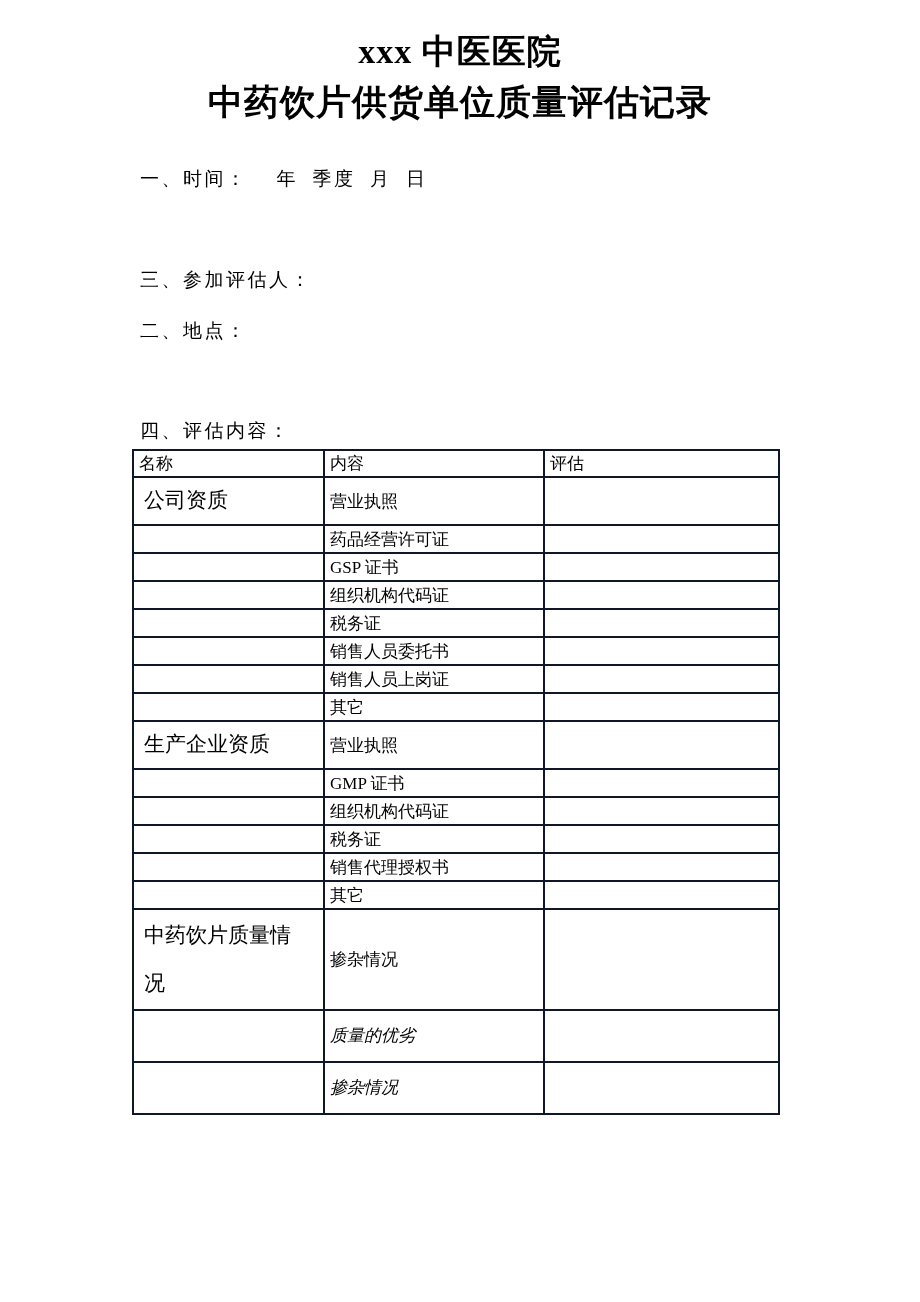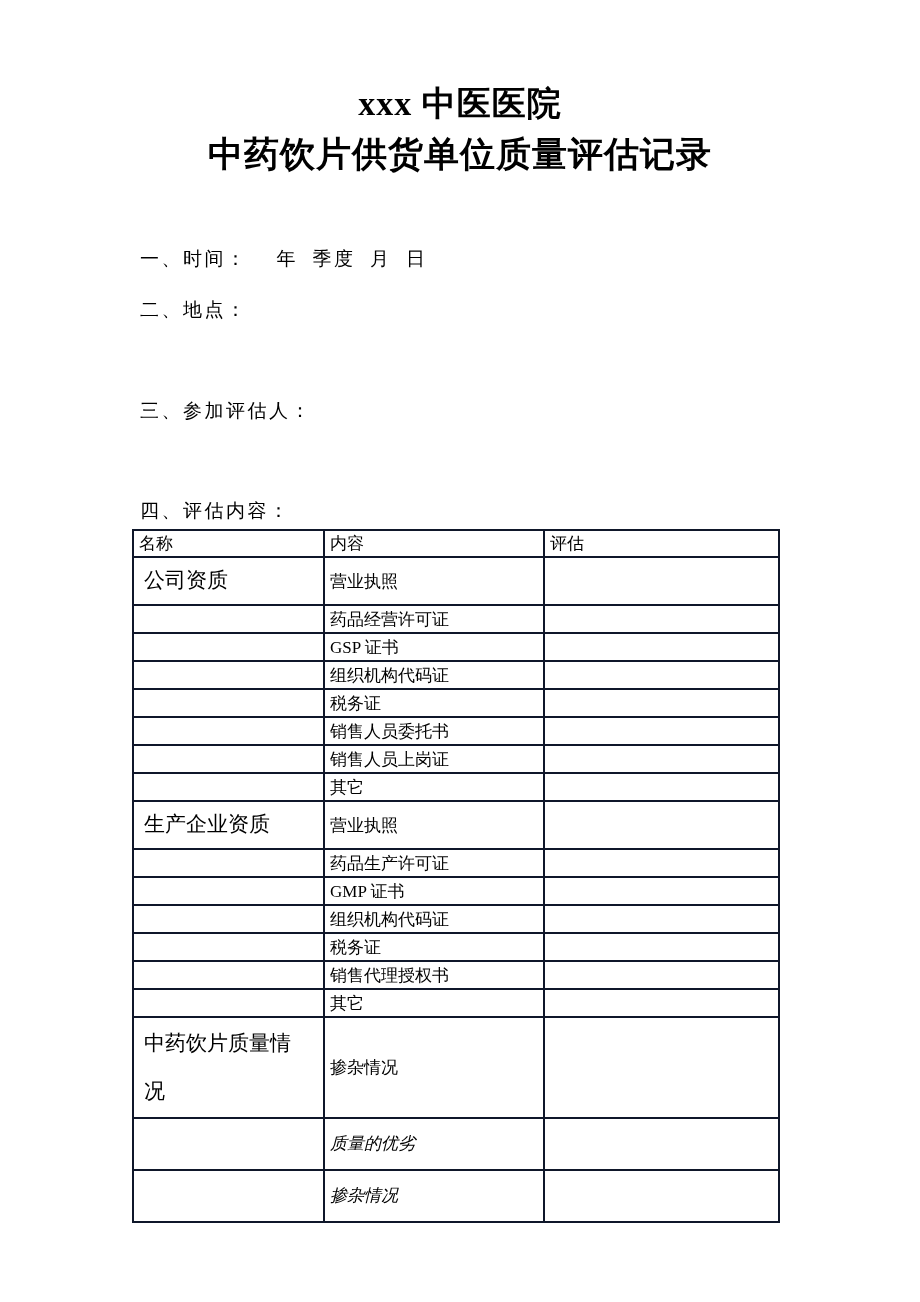--- a/index.html
+++ b/index.html
@@ -7,38 +7,38 @@
     width: 920px; height: 1302px;
     font-family: "Liberation Serif", "DejaVu Serif", serif;
     color: #000;
   }
   .page {
     position: relative;
     width: 920px; height: 1302px;
     background: #ffffff;
     overflow: hidden;
   }
-  .titles { text-align: center; padding-top: 84px; }
+  .titles { text-align: center; padding-top: 32px; }
   .doc-title {
     margin: 0;
     font-size: 34px;
     font-weight: bold;
     letter-spacing: 1px;
     line-height: 1.15;
   }
   .doc-title.second { margin-top: 12px; font-size: 35px; }
 
   .field {
     margin: 0 0 0 140px;
     font-size: 19px;
     letter-spacing: 2.5px;
     line-height: 1.3;
     white-space: pre-wrap;
   }
-  .f1 { margin-top: 72px; }
+  .f1 { margin-top: 44px; }
   .f2 { margin-top: 26px; }
   .f3 { margin-top: 76px; }
   .f4 { margin-top: 76px; }
 
   table.eval-table {
     border-collapse: collapse;
     table-layout: fixed;
     width: 646px;
     margin: 5px 0 0 132px;
   }
@@ -70,22 +70,22 @@
 </head>
 <body>
 
 <div class="page">
   <div class="titles">
     <h1 class="doc-title">xxx 中医医院</h1>
     <h1 class="doc-title second">中药饮片供货单位质量评估记录</h1>
   </div>
 
   <p class="field f1">一、时间：    年  季度  月  日</p>
+  <p class="field f3">三、参加评估人：</p>
   <p class="field f2">二、地点：</p>
-  <p class="field f3">三、参加评估人：</p>
   <p class="field f4">四、评估内容：</p>
 
   <table class="eval-table">
     <colgroup>
         <col class="c1">
         <col class="c2">
         <col class="c3">
       </colgroup>
     <thead>
       <tr id="eval-thead-row">
@@ -135,25 +135,20 @@
           <td class="col-content">其它</td>
           <td class="col-eval"></td>
         </tr>
         <tr class="section">
           <td class="col-name">生产企业资质</td>
           <td class="col-content">营业执照</td>
           <td class="col-eval"></td>
         </tr>
         <tr class="item">
           <td class="col-name"></td>
-          <td class="col-content">药品生产许可证</td>
-          <td class="col-eval"></td>
-        </tr>
-        <tr class="item">
-          <td class="col-name"></td>
           <td class="col-content">GMP 证书</td>
           <td class="col-eval"></td>
         </tr>
         <tr class="item">
           <td class="col-name"></td>
           <td class="col-content">组织机构代码证</td>
           <td class="col-eval"></td>
         </tr>
         <tr class="item">
           <td class="col-name"></td>

